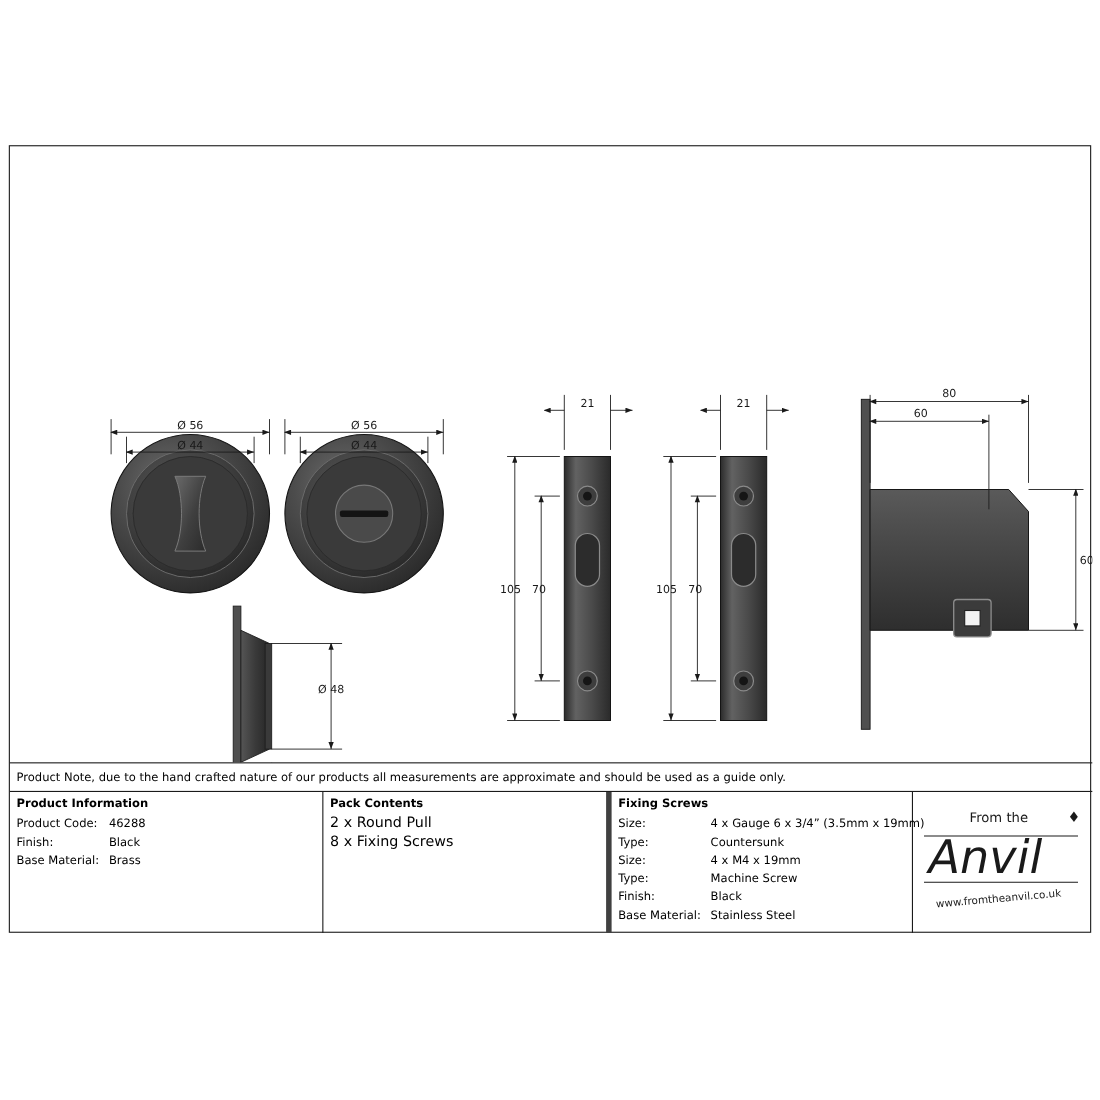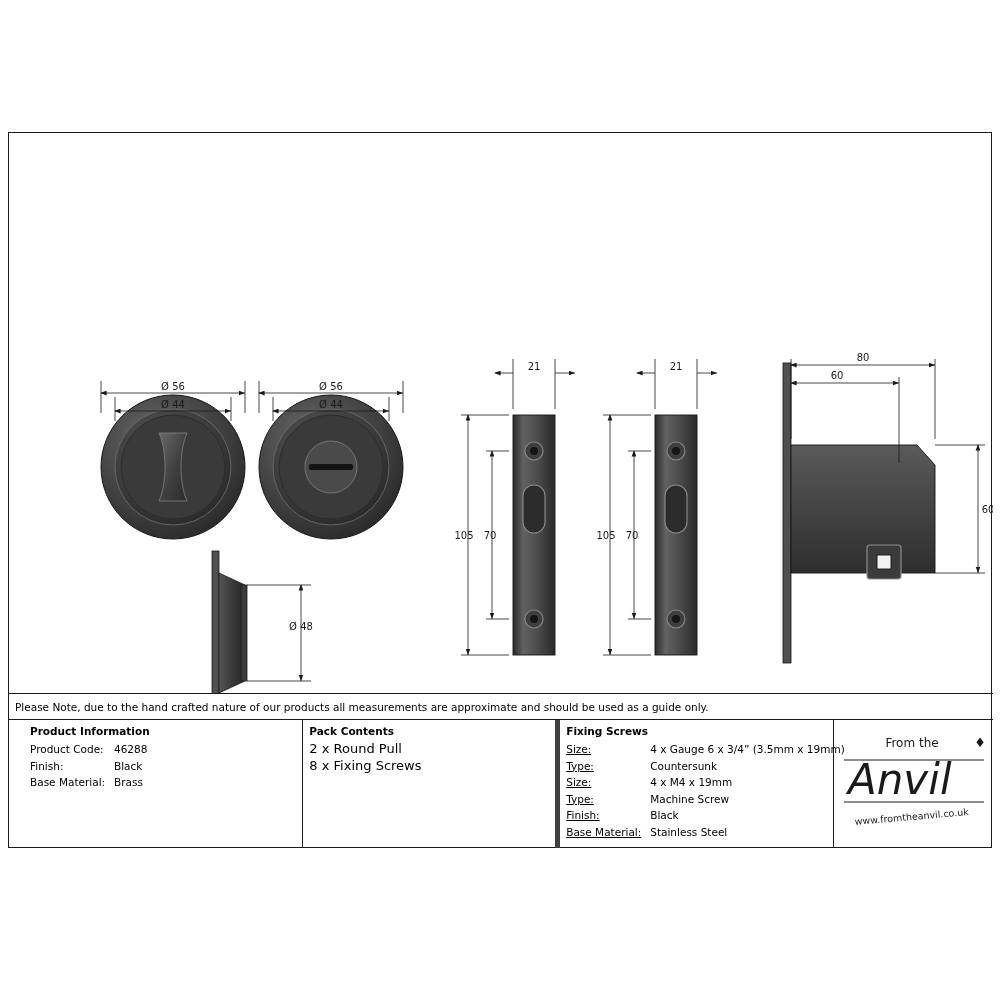--- a/index.html
+++ b/index.html
@@ -53,21 +53,21 @@
     width: 984px;
     height: 129px;
     border-top: 1px solid #1a1a1a;
     box-sizing: border-box;
     display: flex;
   }
   .col {
     box-sizing: border-box;
     position: relative;
   }
-  .col.c1 { width: 285px; border-right: 1px solid #1a1a1a; margin-left: 15px; }
+  .col.c1 { width: 285px; border-right: 1px solid #1a1a1a; }
   .col.c2 { width: 262px; border-right: 5px solid #404040; }
   .col.c3 { width: 274px; border-right: 1px solid #1a1a1a; }
   .col.c4 { width: 162px; }
   .colhead {
     font-size: 10.5px;
     font-weight: bold;
     padding: 5px 0 0 6px;
     height: 18px;
     box-sizing: border-box;
   }
@@ -75,21 +75,21 @@
     padding: 3px 0 0 6px;
   }
   .kvrow {
     display: flex;
     font-size: 10.5px;
     line-height: 16.5px;
     white-space: nowrap;
   }
   .kvrow .k { width: 84px; flex: 0 0 84px; }
   .kvrow .v { }
-  .fixrow .k { width: 84px; flex: 0 0 84px; text-decoration: underline; }
+  .fixrow .k { width: 84px; flex: 0 0 84px; }
   .plainrow {
     font-size: 13px;
     line-height: 16.5px;
     white-space: nowrap;
   }
   
   .logo {
     position: absolute;
     left: 0; top: 0;
     width: 162px; height: 128px;
@@ -289,21 +289,21 @@
         <text x="667" y="237" text-anchor="middle">21</text>
         <text x="597" y="406" text-anchor="middle">105</text>
         <text x="623" y="406" text-anchor="middle">70</text>
         <text x="854" y="228" text-anchor="middle">80</text>
         <text x="828" y="246" text-anchor="middle">60</text>
         <text x="979" y="380" text-anchor="middle">60</text>
       </g>
     </svg>
   </div>
 
-  <div class="note">Please Note, due to the hand crafted nature of our products all measurements are approximate and should be used as a guide only.</div>
+  <div class="note">Product Note, due to the hand crafted nature of our products all measurements are approximate and should be used as a guide only.</div>
 
   <div class="tablewrap">
 
     <div class="col c1">
       <div class="colhead">Product Information</div>
       <div class="rows">
         <div class="kvrow">
           <div class="k">Product Code:</div>
           <div class="v">46288</div>
         </div>

